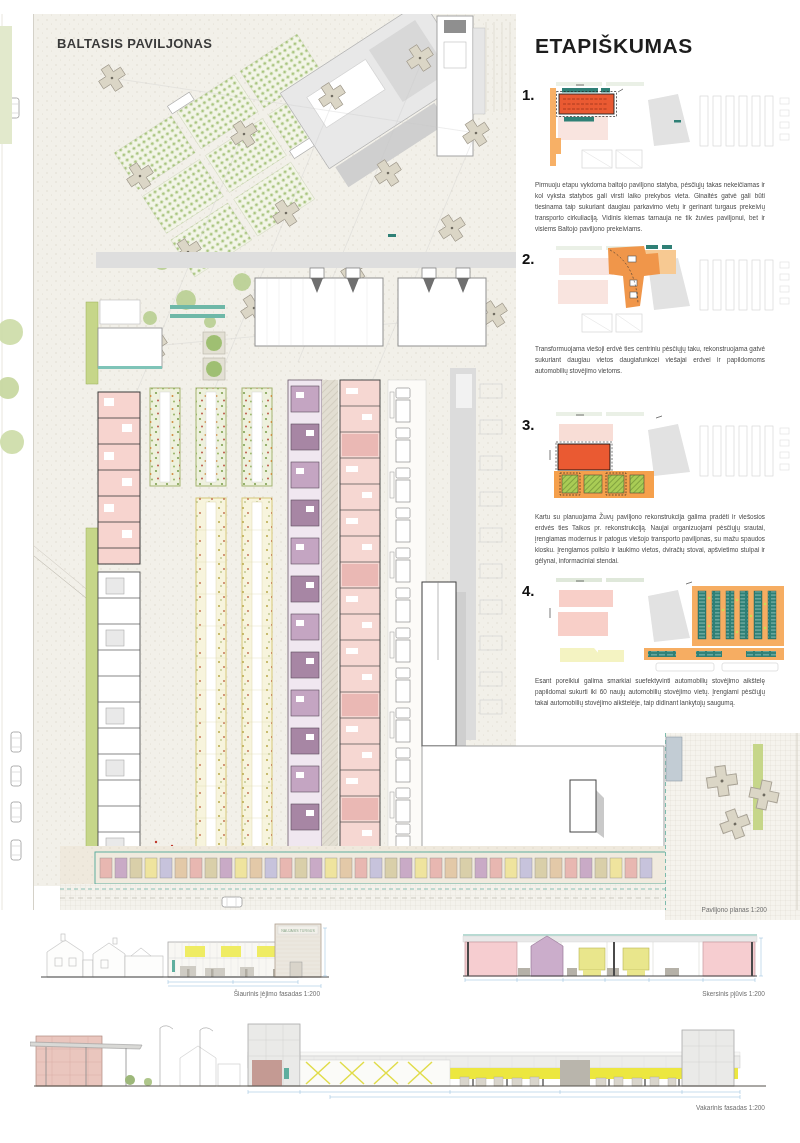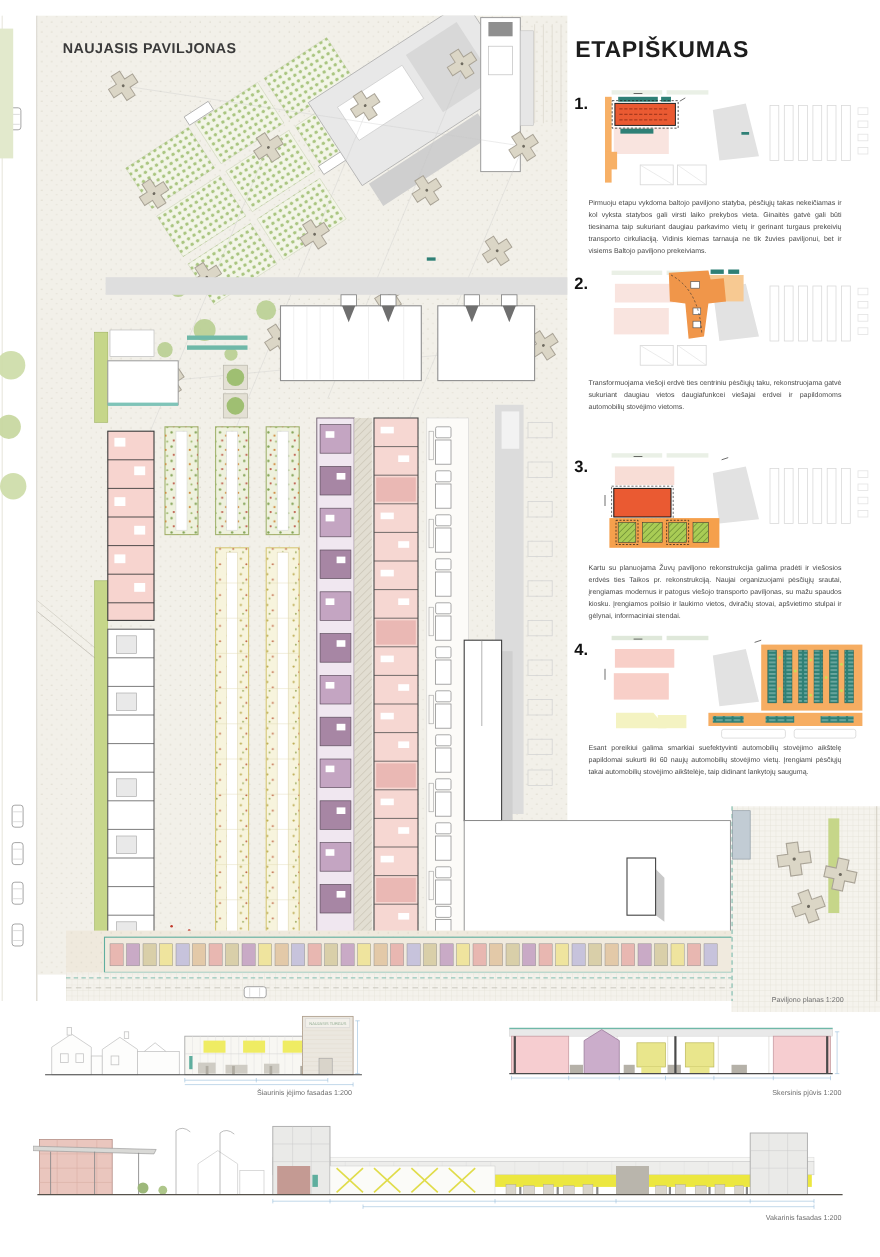--- a/index.html
+++ b/index.html
@@ -509,24 +509,24 @@
     <line x1="665.5" y1="733" x2="665.5" y2="910" stroke="#5fae9e" stroke-width="0.8" stroke-dasharray="4,3"></line>
     <rect x="753" y="744" width="10" height="86" fill="#c6d689"></rect>
     <rect x="666" y="737" width="16" height="44" fill="#c2ccd4" stroke="#8d99a3" stroke-width="0.6"></rect>
     <use href="#cross" transform="translate(722,781) rotate(-8) scale(1.15)"></use>
     <use href="#cross" transform="translate(764,795) rotate(12) scale(1.1)"></use>
     <use href="#cross" transform="translate(735,824) rotate(-20) scale(1.1)"></use>
     <line x1="797" y1="733" x2="797" y2="910" stroke="#d5d1c6" stroke-width="1"></line>
   </g>
 </svg>
 
-<div class="abs plan-title" style="left:57px;top:36px">NAUJASIS PAVILJONAS</div>
+<div class="abs plan-title" style="left:57px;top:36px">BALTASIS PAVILJONAS</div>
 <div class="abs caption" style="left:560px;top:906px;width:207px">Paviljono planas 1:200</div>
 
-<div class="abs phasing-heading" style="left:523px;top:34px">ETAPIŠKUMAS</div>
+<div class="abs phasing-heading" style="left:535px;top:34px">ETAPIŠKUMAS</div>
 
 <div class="phase" style="top:84px">
   <span class="phase-num">1.</span>
   <svg class="phase-svg" width="246" height="96" viewBox="0 0 246 96">
     <rect x="10" y="2" width="46" height="4" fill="#eaf0e6"></rect>
       <rect x="60" y="2" width="38" height="4" fill="#eaf0e6"></rect>
     <polygon points="102,20 132,14 144,62 108,66" fill="#e2e2e2"></polygon>
     <g stroke="#d8d8d8" fill="#fff" stroke-width="0.7">
       <rect x="154" y="16" width="8" height="50"></rect>
         <rect x="167" y="16" width="8" height="50"></rect>

